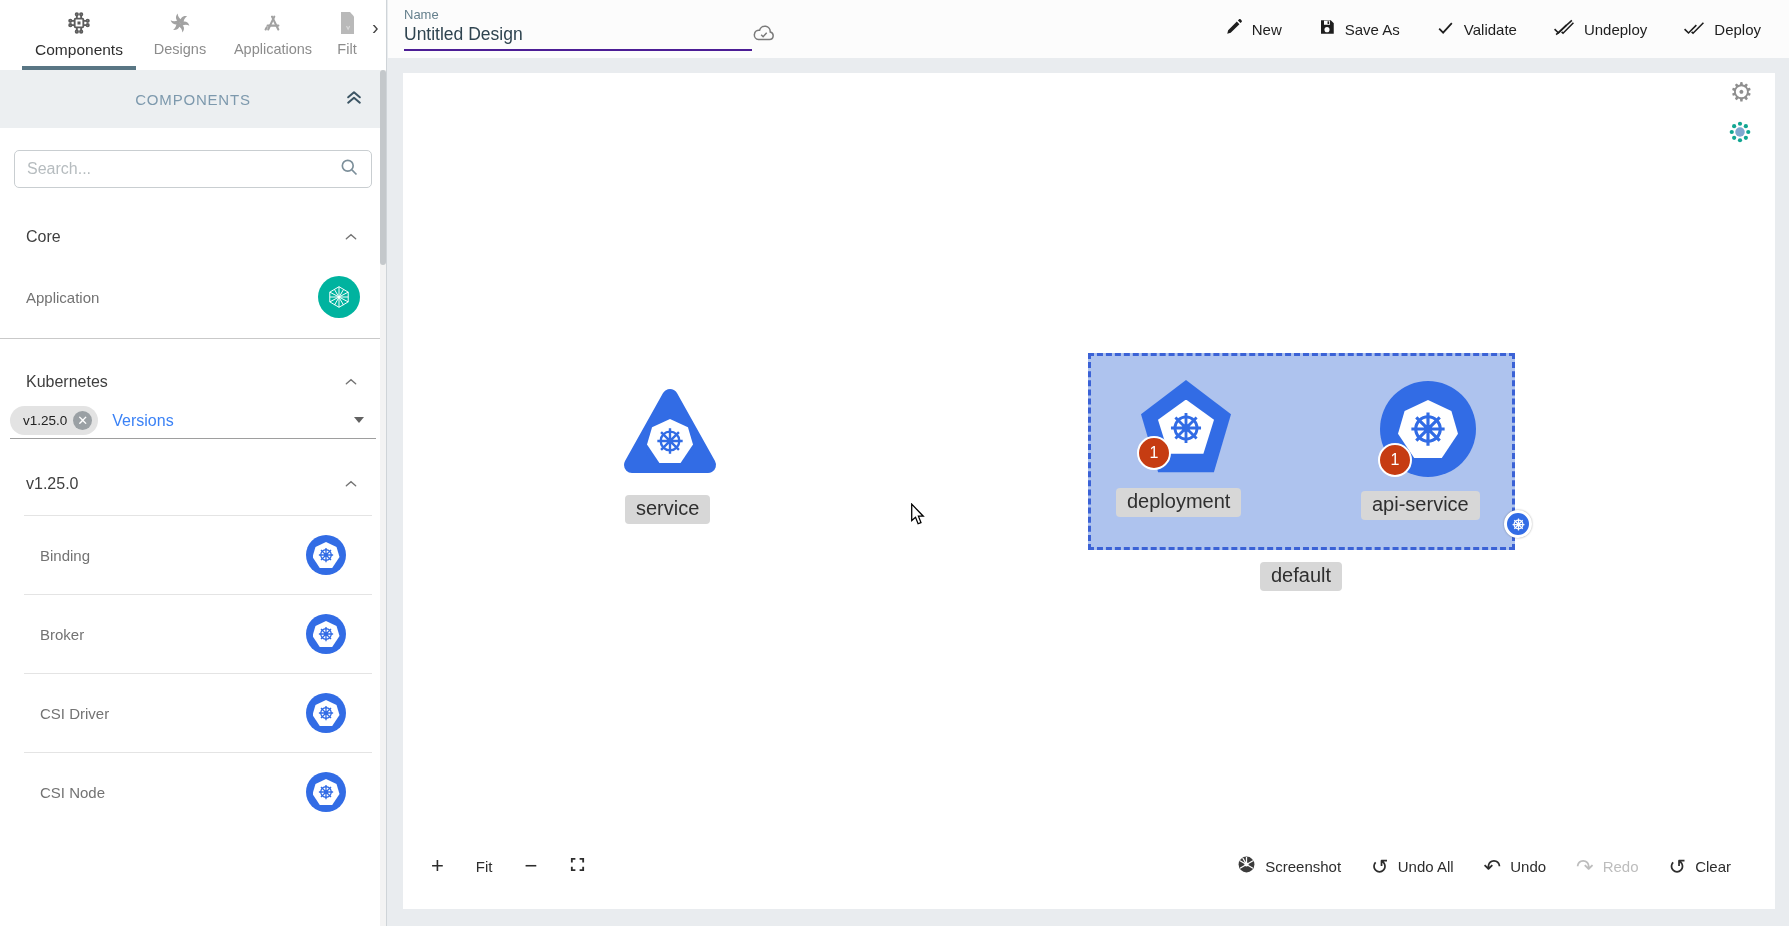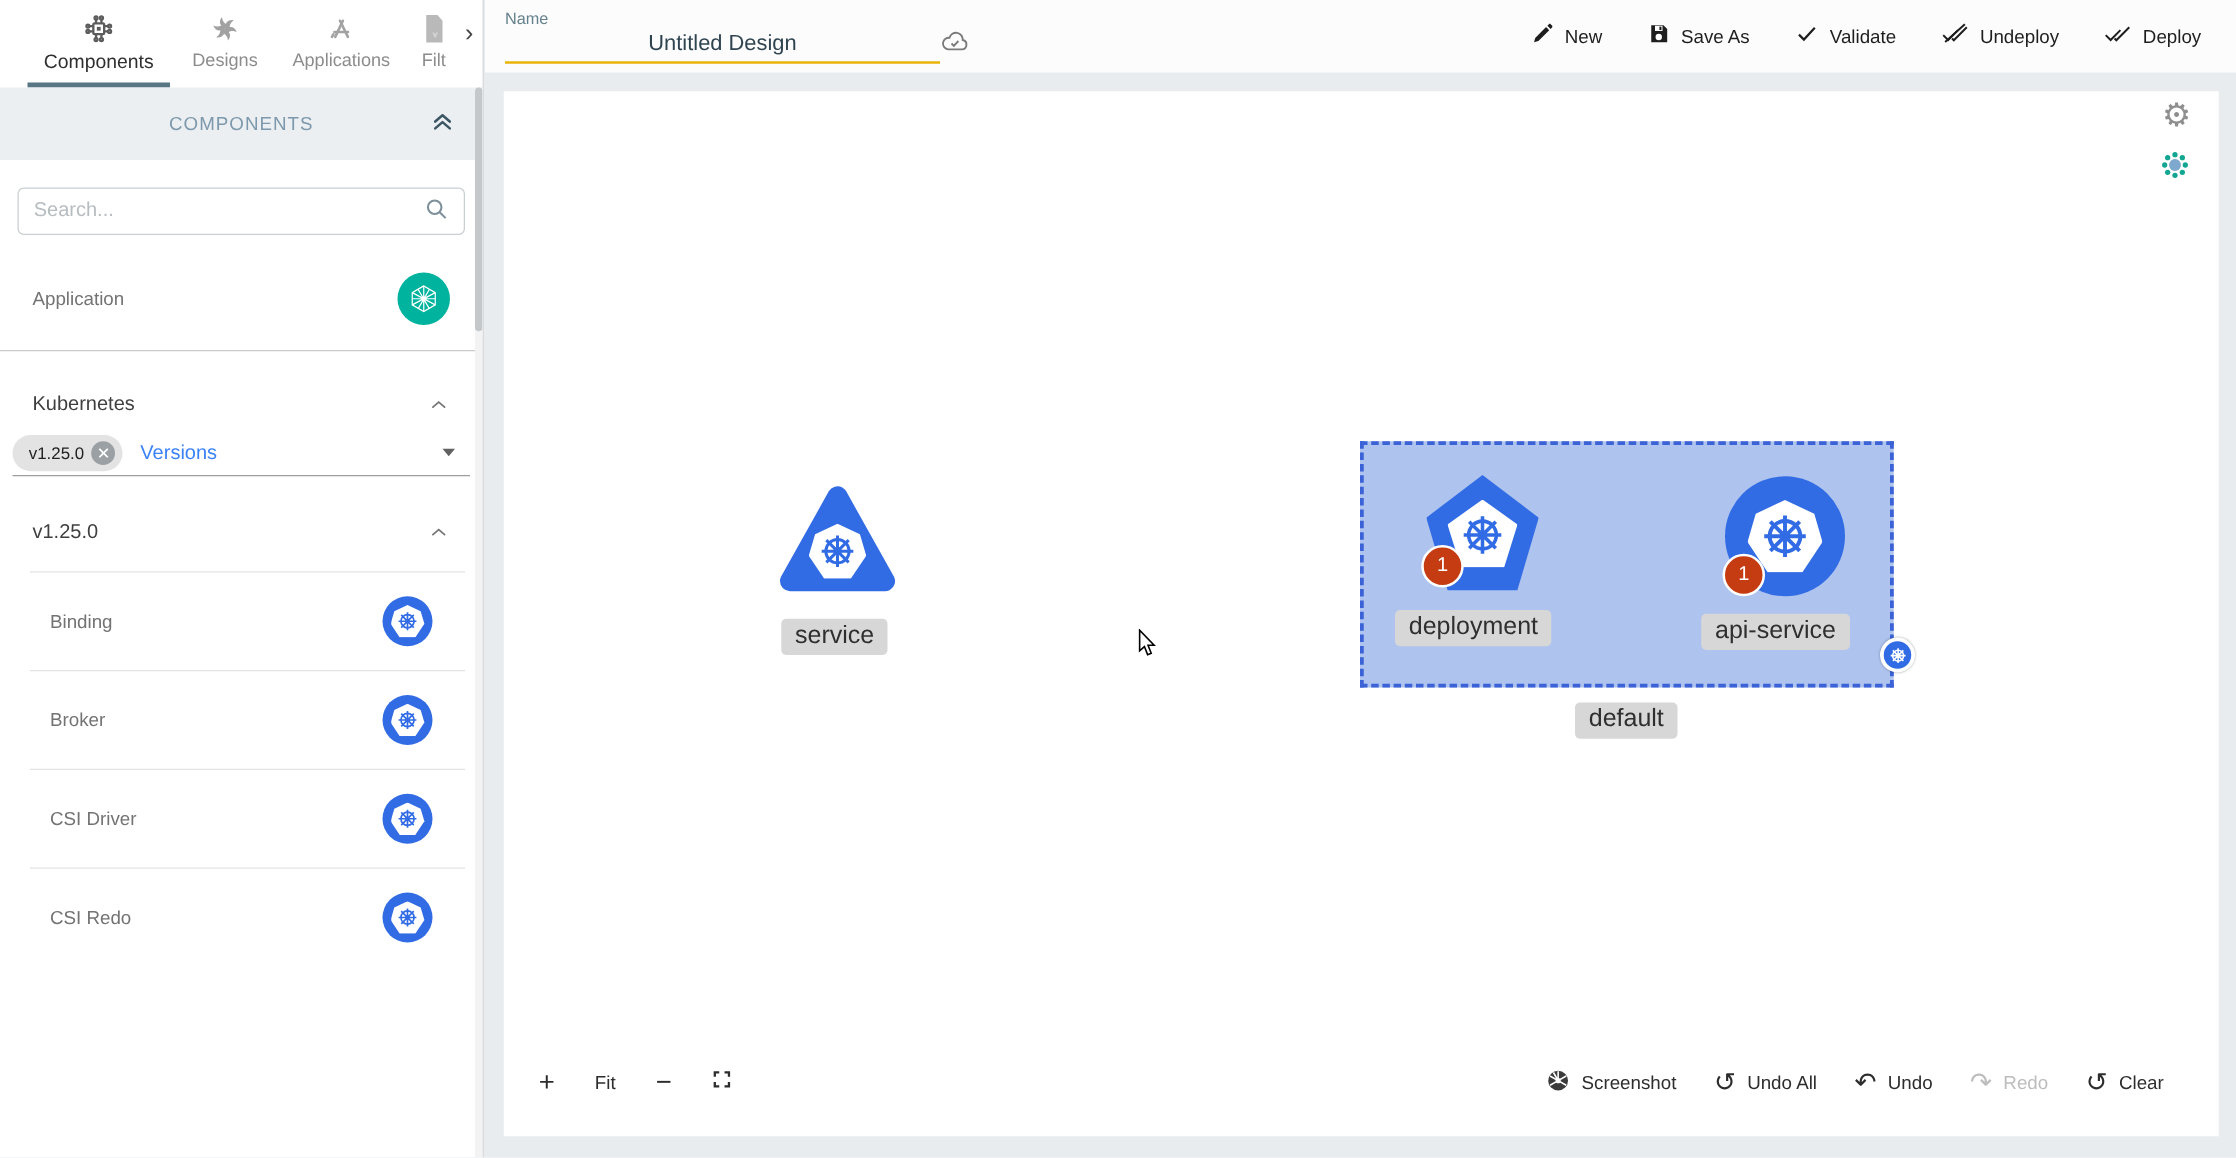--- a/index.html
+++ b/index.html
@@ -62,21 +62,21 @@
   .sb-thumb { position:absolute; right:0; top:70px; width:6px; height:195px; background:#c4c8cb; border-radius:3px; }
 
   .listrow { height:78px; }
 
   
   #topbar { position:absolute; left:388px; top:0; width:1401px; height:58px; background:#fcfcfc;
             display:flex; align-items:center; }
   .namefield { position:relative; margin-left:16px; width:372px; }
   .namefield .nlabel { font-size:13px; color:#647f8c; }
   .namefield input { width:348px; border:none; outline:none; background:transparent; font-size:17.5px; color:#2f4450;
-                     border-bottom:2px solid #eab308; padding:2px 0 4px 0; font-family:"Liberation Sans", sans-serif;text-align:center; }
+                     border-bottom:2px solid #4c1d95; padding:2px 0 4px 0; font-family:"Liberation Sans", sans-serif; }
   .cloud { position:absolute; right:0px; top:16px; }
   .actions { margin-left:auto; display:flex; align-items:center; gap:36px; padding-right:28px; }
   .act { display:flex; align-items:center; gap:9px; cursor:pointer; }
   .act .albl { font-size:15px; color:#1e1e1e; }
 
   
   #canvas { position:absolute; left:403px; top:73px; width:1372px; height:836px; background:#fff; }
   .gear { position:absolute; right:22px; top:6px; font-size:26px; color:#8f8f8f; cursor:pointer; line-height:1; }
   .k8s-conn { position:absolute; right:24px; top:48px; cursor:pointer; }
 
@@ -194,20 +194,28 @@
     <div class="searchwrap">
       <input type="text" placeholder="Search..." style="">
       <span>
         <svg width="20" height="20" viewBox="0 0 24 24" fill="none" stroke="#7c8f9a" stroke-width="2">
           <circle cx="10.5" cy="10.5" r="6.5"></circle>
             <path d="M15.5 15.5L21 21"></path>
         </svg>
       </span>
     </div>
 
+    <div class="sec-head" style="margin-top:40px;">
+      <span class="sec-title">Core</span>
+      <span class="chev">
+        <svg width="14" height="14" viewBox="0 0 24 24" fill="none" stroke="#757575" stroke-width="2.4" stroke-linecap="round">
+            <path d="M4 15l8-7 8 7"></path>
+          </svg>
+      </span>
+    </div>
 
     <div class="item-row" style="height:70px; margin-top:16px; padding-right:26px;">
       <span class="item-label">Application</span>
       <span class="teal-badge">
         <svg width="26" height="26" viewBox="0 0 24 24" fill="none" stroke="#ffffff" stroke-width="0.9">
           <path d="M12 2.5L3.5 7.5v9L12 21.5l8.5-5v-9z"></path>
           <path d="M3.5 7.5L20.5 16.5M20.5 7.5L3.5 16.5M12 2.5v19M3.5 12h17M7.8 5l8.4 14.5M16.2 5L7.8 19.5"></path>
         </svg>
       </span>
     </div>
@@ -282,21 +290,21 @@
                   <circle cx="12" cy="12" r="7"></circle>
                   <path d="M12 2.5v19M2.5 12h19M5.3 5.3l13.4 13.4M18.7 5.3L5.3 18.7"></path>
                 </g>
                 <circle cx="12" cy="12" r="2.4" fill="#326ce5"></circle>
               </svg>
         </span>
           </span>
       </div>
       <div class="list-divider"></div>
       <div class="item-row listrow" style="padding-left:40px;">
-        <span class="item-label">CSI Redo</span>
+        <span class="item-label">CSI Node</span>
         <span class="k8s-badge">
             <span class="hept">
           <svg width="18" height="18" viewBox="0 0 24 24">
                 <g fill="none" stroke="#326ce5" stroke-width="1.8">
                   <circle cx="12" cy="12" r="7"></circle>
                   <path d="M12 2.5v19M2.5 12h19M5.3 5.3l13.4 13.4M18.7 5.3L5.3 18.7"></path>
                 </g>
                 <circle cx="12" cy="12" r="2.4" fill="#326ce5"></circle>
               </svg>
         </span>

